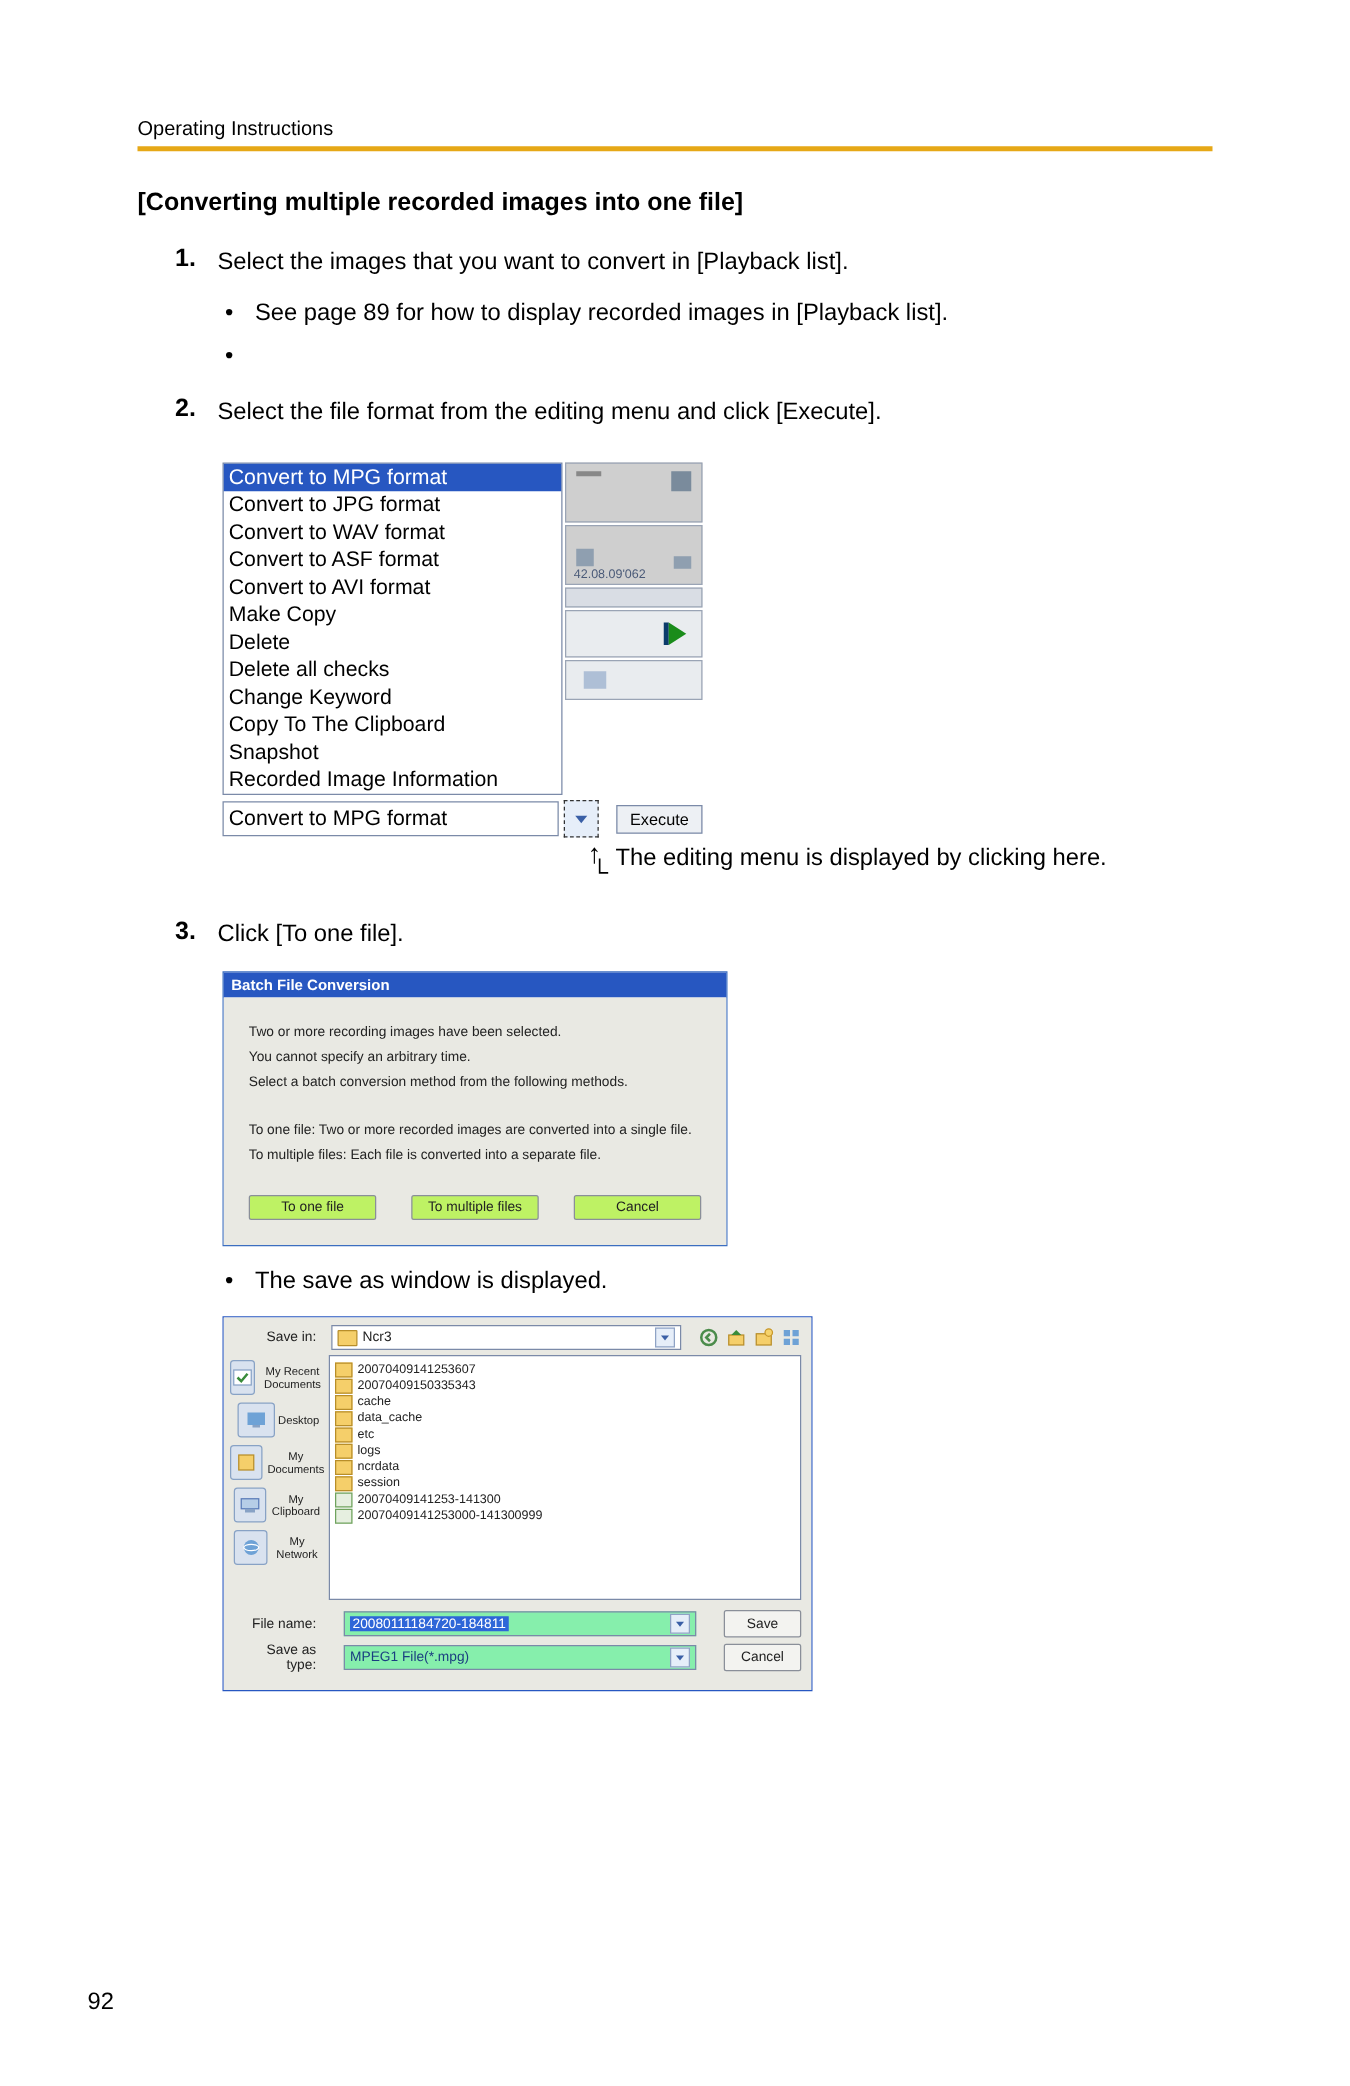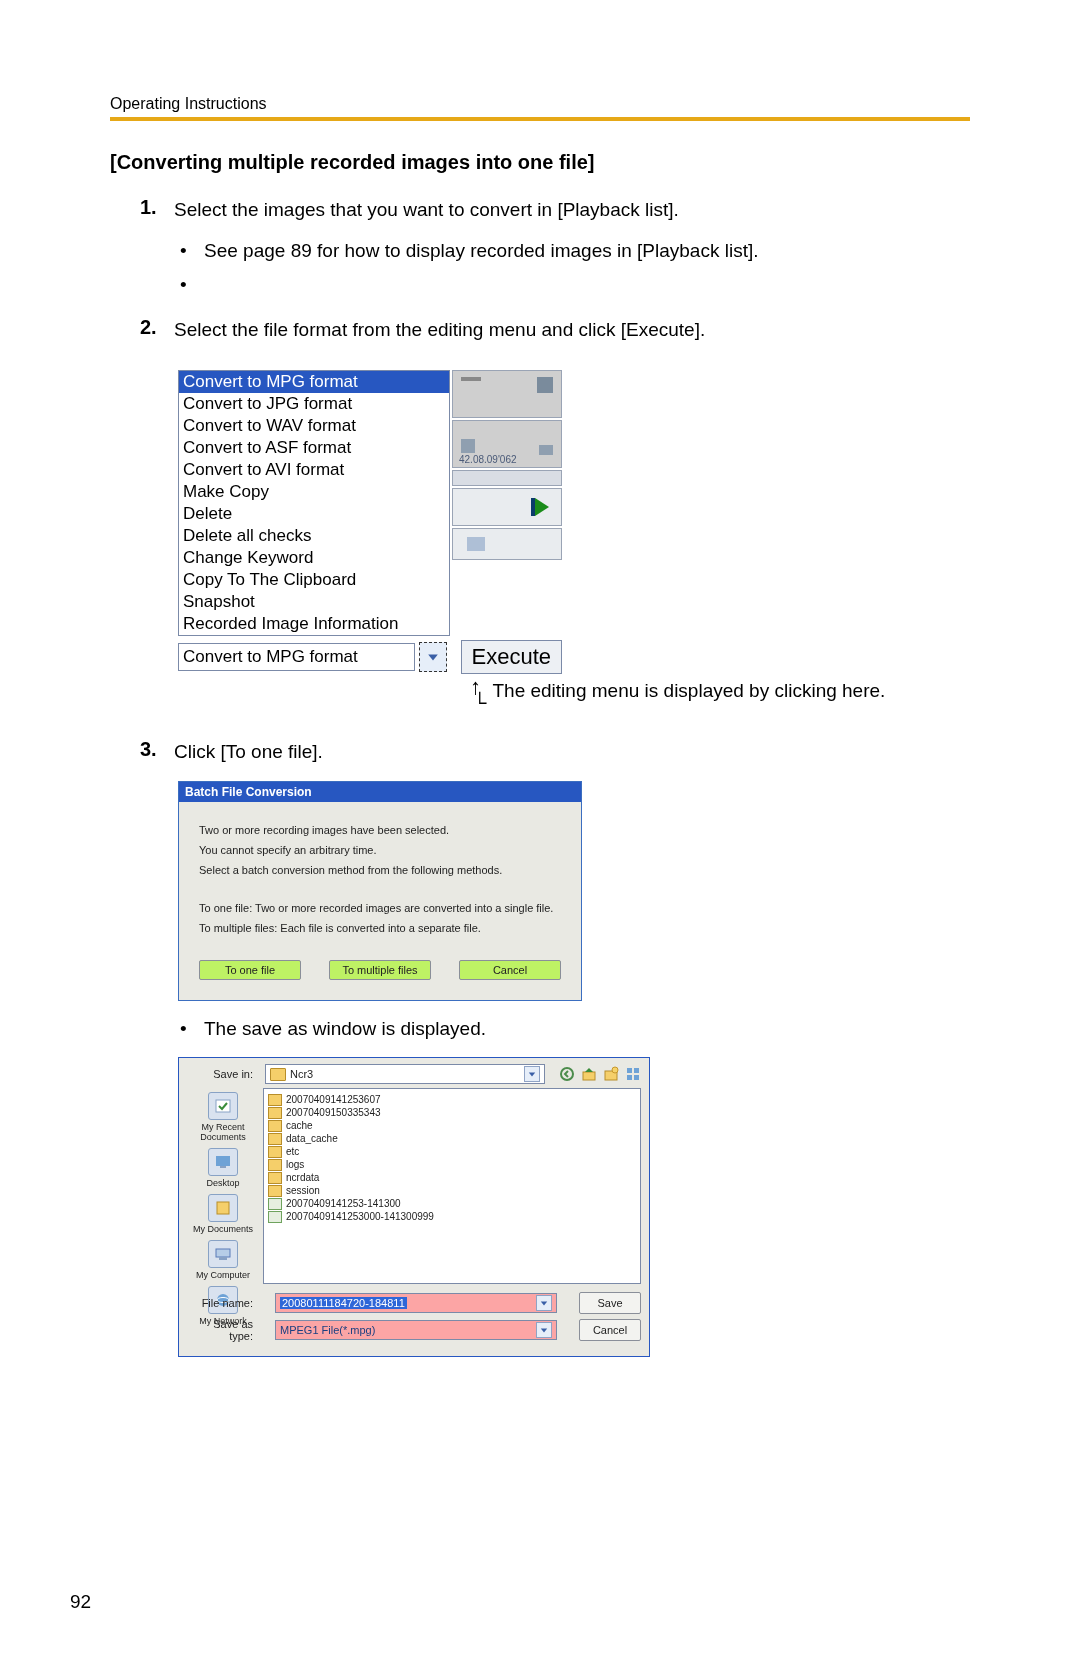--- a/index.html
+++ b/index.html
@@ -160,21 +160,21 @@
     height: 28px;
     border: 1px dashed #333;
     background: #e6eef9;
     display:flex;align-items:center;justify-content:center;
   }
   .dd-arrow svg { width:12px; height:12px; }
   .exec-btn {
     border: 1px solid #7b8aa8;
     background: #edf0f4;
     font-family: Tahoma, Arial, sans-serif;
-    font-size: 22px;
+    font-size: 13px;
     padding: 3px 10px;
     text-align: right;
   }
   .caption-arrow-line {
     margin-left: 360px;
     margin-top: 6px;
     font-size: 19px;
     display:flex;
     align-items:flex-start;
     gap:6px;
@@ -267,41 +267,41 @@
   .ni-back svg, .ni-up svg, .ni-new svg, .ni-view svg { width:16px; height:16px; }
   .saveas-split {
     display:flex; gap:4px; height:196px;
   }
   .places {
     width: 72px;
     display:flex; flex-direction:column; align-items:center; gap:6px;
     padding-top:4px;
   }
   .place {
-    display:flex; flex-direction:column; align-items:center; font-size:9px; text-align:center; gap:2px; line-height:10px;
+    display:flex; flex-direction:row; align-items:center; font-size:9px; text-align:center; gap:2px; line-height:10px;
   }
   .place .pi { width:28px; height:26px; background:#d9e2ef; border:1px solid #88a2c5; border-radius:3px; display:flex; align-items:center; justify-content:center;}
   .filepane {
     flex:1;
     background:#fff;
     border:1px solid #7b8aa8;
     padding:4px;
     font-size:10px;
     overflow:hidden;
   }
   .fp-item { display:flex; align-items:center; gap:4px; height:13px; }
   .fp-ic { width:12px; height:10px; display:inline-block;}
   .fp-folder { background:#f5cf6a; border:1px solid #b88e2a; }
   .fp-file { background:#e6efe0; border:1px solid #6fa35e; }
   .bottom-rows { margin-top:8px; }
   .brow { display:flex; align-items:center; gap:22px; margin-bottom:4px; }
   .brow .lbl { width:66px; text-align:right; }
   .brow .input {
     flex:1;
-    background:#fca5a5;
+    background:#86efac;
     border:1px solid #7b8aa8;
     height:18px;
     display:flex; align-items:center; justify-content:space-between;
     padding:0 4px;
   }
   .brow .val { color:#1b3f80; }
   .brow .val.sel { background:#2e66d8; color:#fff; padding:0 2px; }
   .sbtn { width:60px; text-align:center; border:1px solid #8a8f99; background:#f3f3f0; height:20px; font-size:11px; display:flex; align-items:center; justify-content:center; border-radius:2px;}
   .pnum { position:absolute; left:70px; bottom:56px; font-size:19px; }
 </style>
@@ -482,21 +482,21 @@
               </div>
               <div>My Documents</div>
             </div>
           <div class="place">
               <div class="pi">
                 <svg width="18" height="16" viewBox="0 0 18 16">
                   <rect x="2" y="3" width="14" height="8" fill="#b6cde7" stroke="#5a7bb8"></rect>
                   <rect x="5" y="11" width="8" height="3" fill="#88a2c5"></rect>
                 </svg>
               </div>
-              <div>My Computer</div>
+              <div>My Clipboard</div>
             </div>
           <div class="place">
               <div class="pi">
                 <svg width="18" height="16" viewBox="0 0 18 16">
                   <circle cx="9" cy="8" r="6" fill="#6ea2d6"></circle>
                   <ellipse cx="9" cy="8" rx="6" ry="2.5" fill="none" stroke="#fff"></ellipse>
                 </svg>
               </div>
               <div>My Network</div>
             </div>

